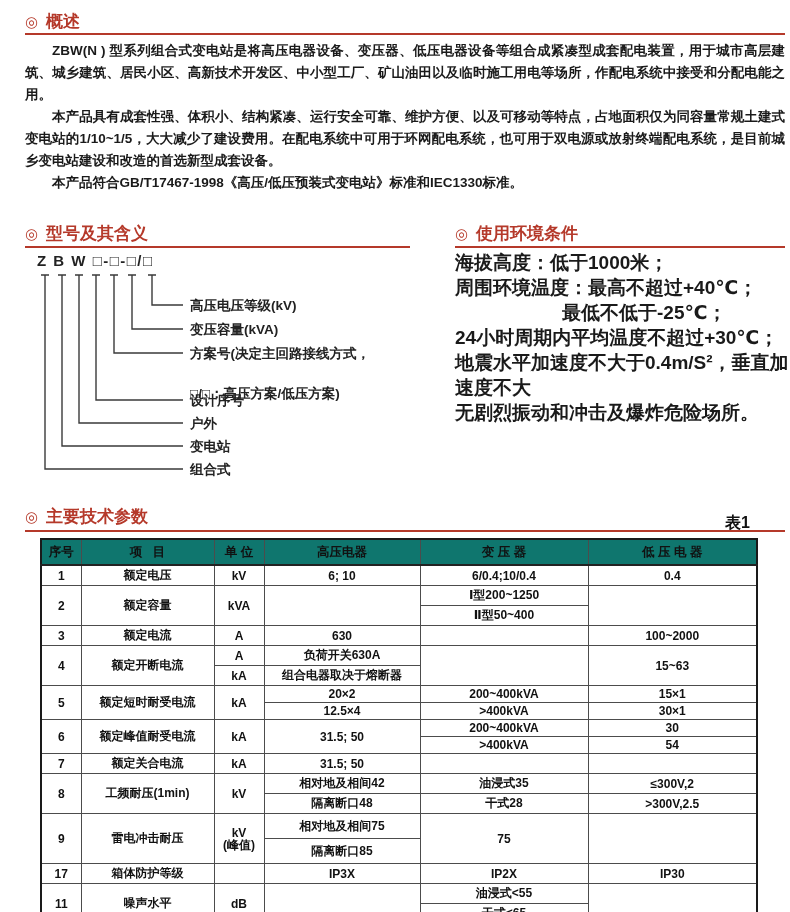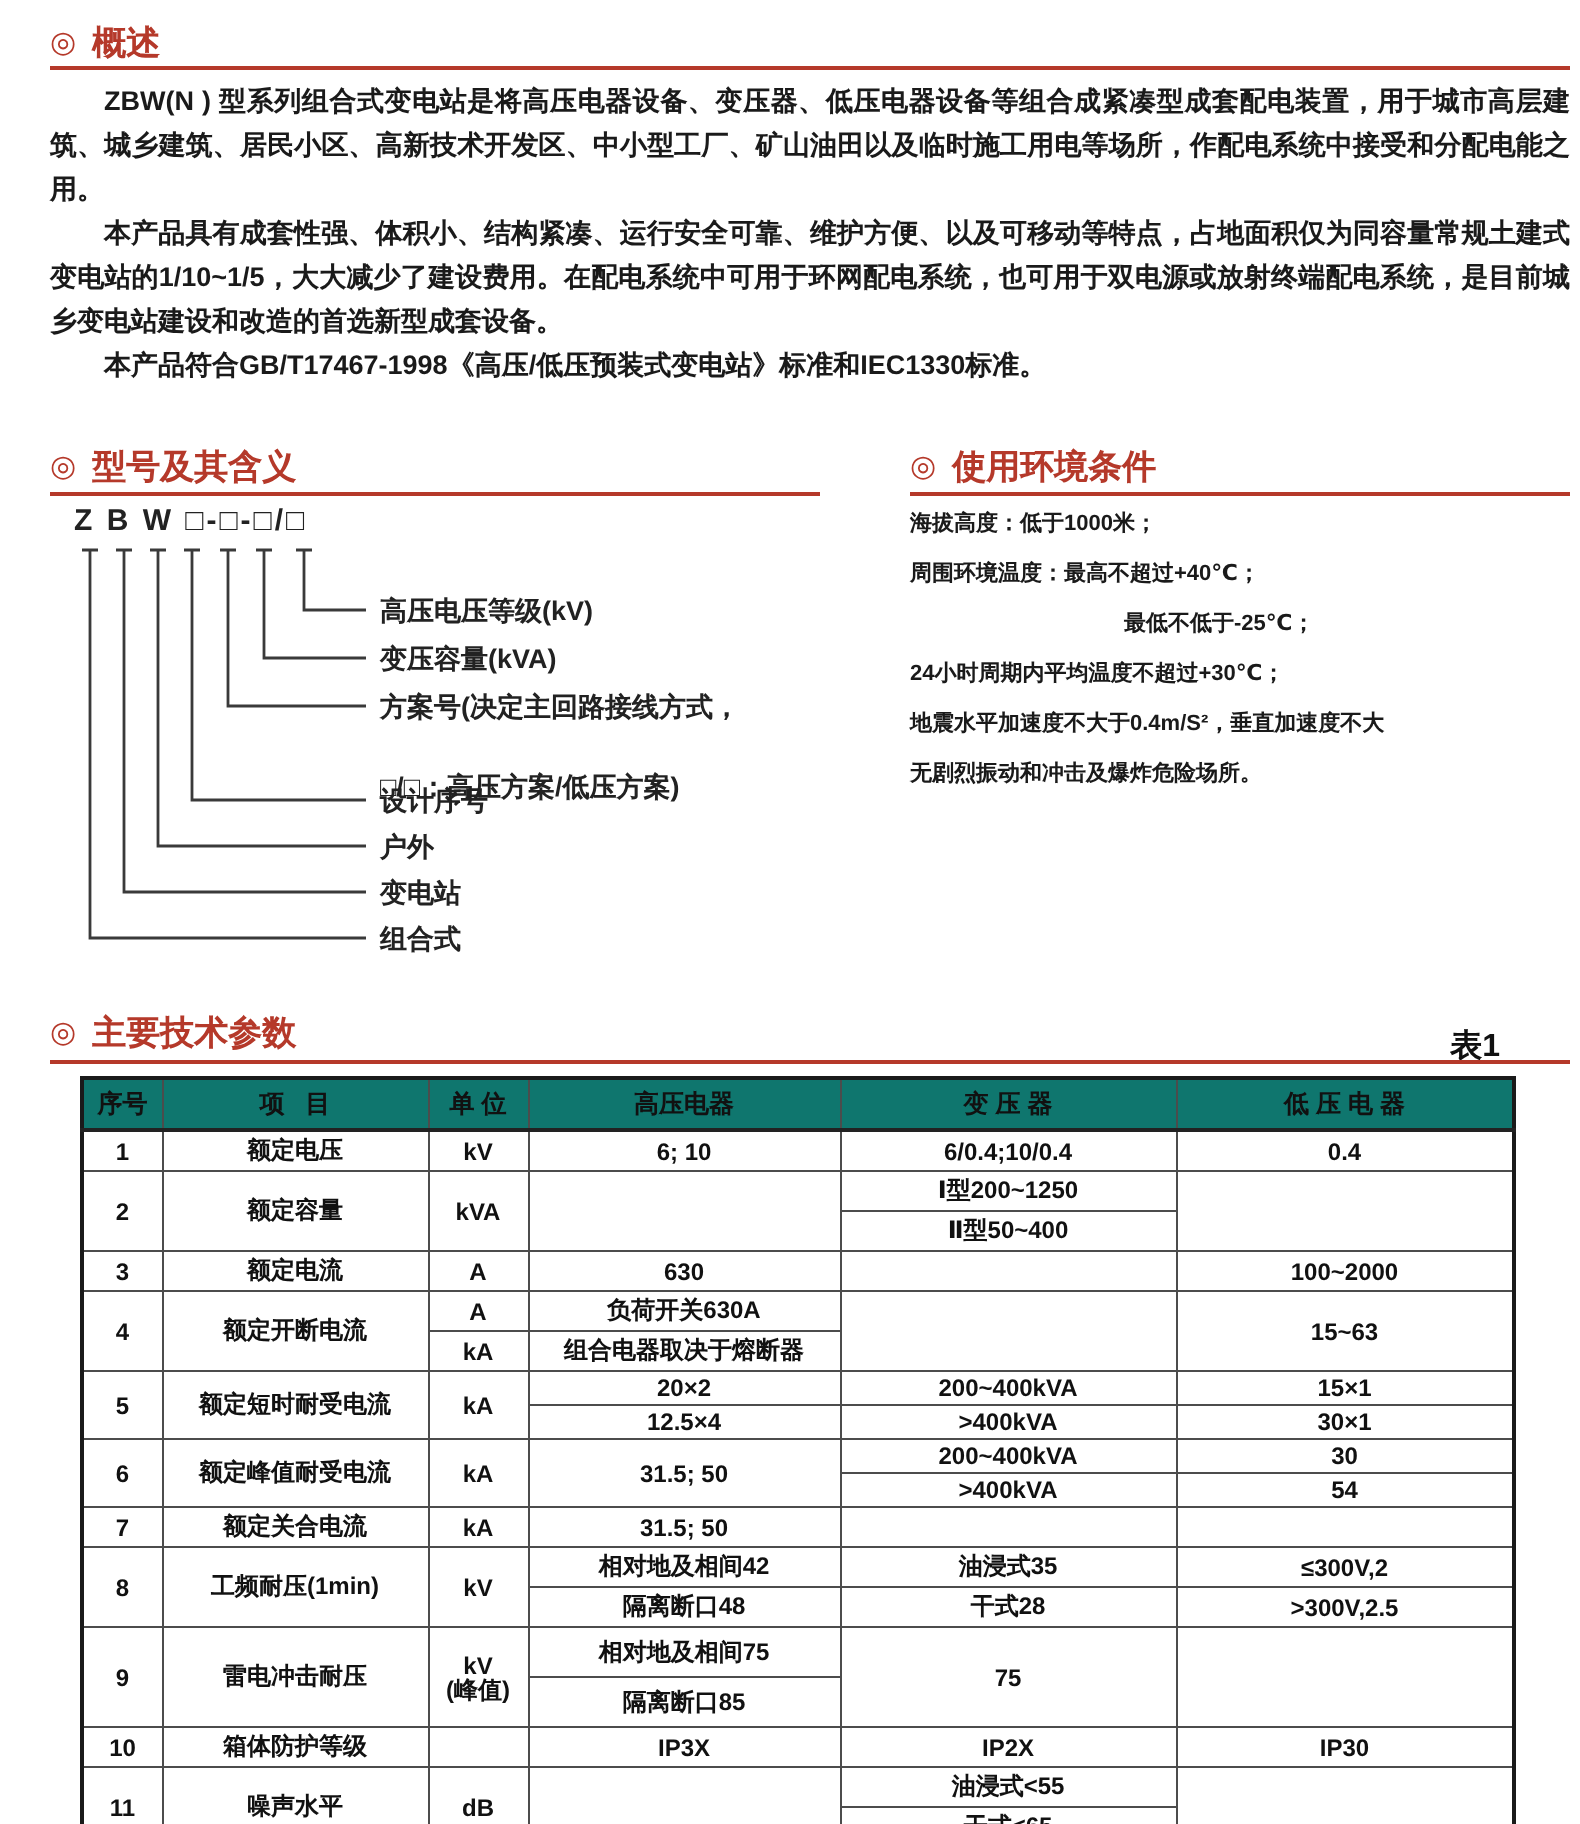--- a/index.html
+++ b/index.html
@@ -16,21 +16,21 @@
   .redline{background:#b5392a;height:2px;}
   
   .paras{width:760px;font-size:13.5px;line-height:22px;text-align:justify;color:#1a1a1a;}
   .para{text-indent:2em;margin:0;}
   
   .diagram{width:420px;height:232px;}
   .model-code{position:absolute;left:12px;top:0;font-size:15px;letter-spacing:1.5px;color:#222;}
   .dlabel{position:absolute;left:165px;font-size:13.5px;line-height:15px;color:#222;white-space:nowrap;}
   .diagram svg{position:absolute;left:0;top:0;}
   
-  .envlines{width:335px;font-size:11px;line-height:25px;color:#1a1a1a;}
+  .envlines{width:335px;font-size:19px;line-height:25px;color:#1a1a1a;}
   .envlines .indent{padding-left:107px;}
   
   .tbl-label{font-size:16px;color:#111;}
   table.params{
     border-collapse:collapse;table-layout:fixed;width:716px;
     font-size:12px;color:#111;
     border:2px solid #1a1a1a;border-bottom-width:3px;
   }
   table.params th,table.params td{
     border:1px solid #4c4c4c;text-align:center;vertical-align:middle;
@@ -224,21 +224,21 @@
         <div>(峰值)</div>
       </td>
       <td>相对地及相间75</td>
       <td rowspan="2">75</td>
       <td rowspan="2"></td>
     </tr>
     <tr class="tall">
       <td>隔离断口85</td>
     </tr>
     <tr class="single">
-      <td>10</td>
+      <td>17</td>
       <td>箱体防护等级</td>
       <td></td>
       <td>IP3X</td>
       <td>IP2X</td>
       <td>IP30</td>
     </tr>
     <tr class="half">
       <td rowspan="2">11</td>
       <td rowspan="2">噪声水平</td>
       <td rowspan="2">dB</td>

